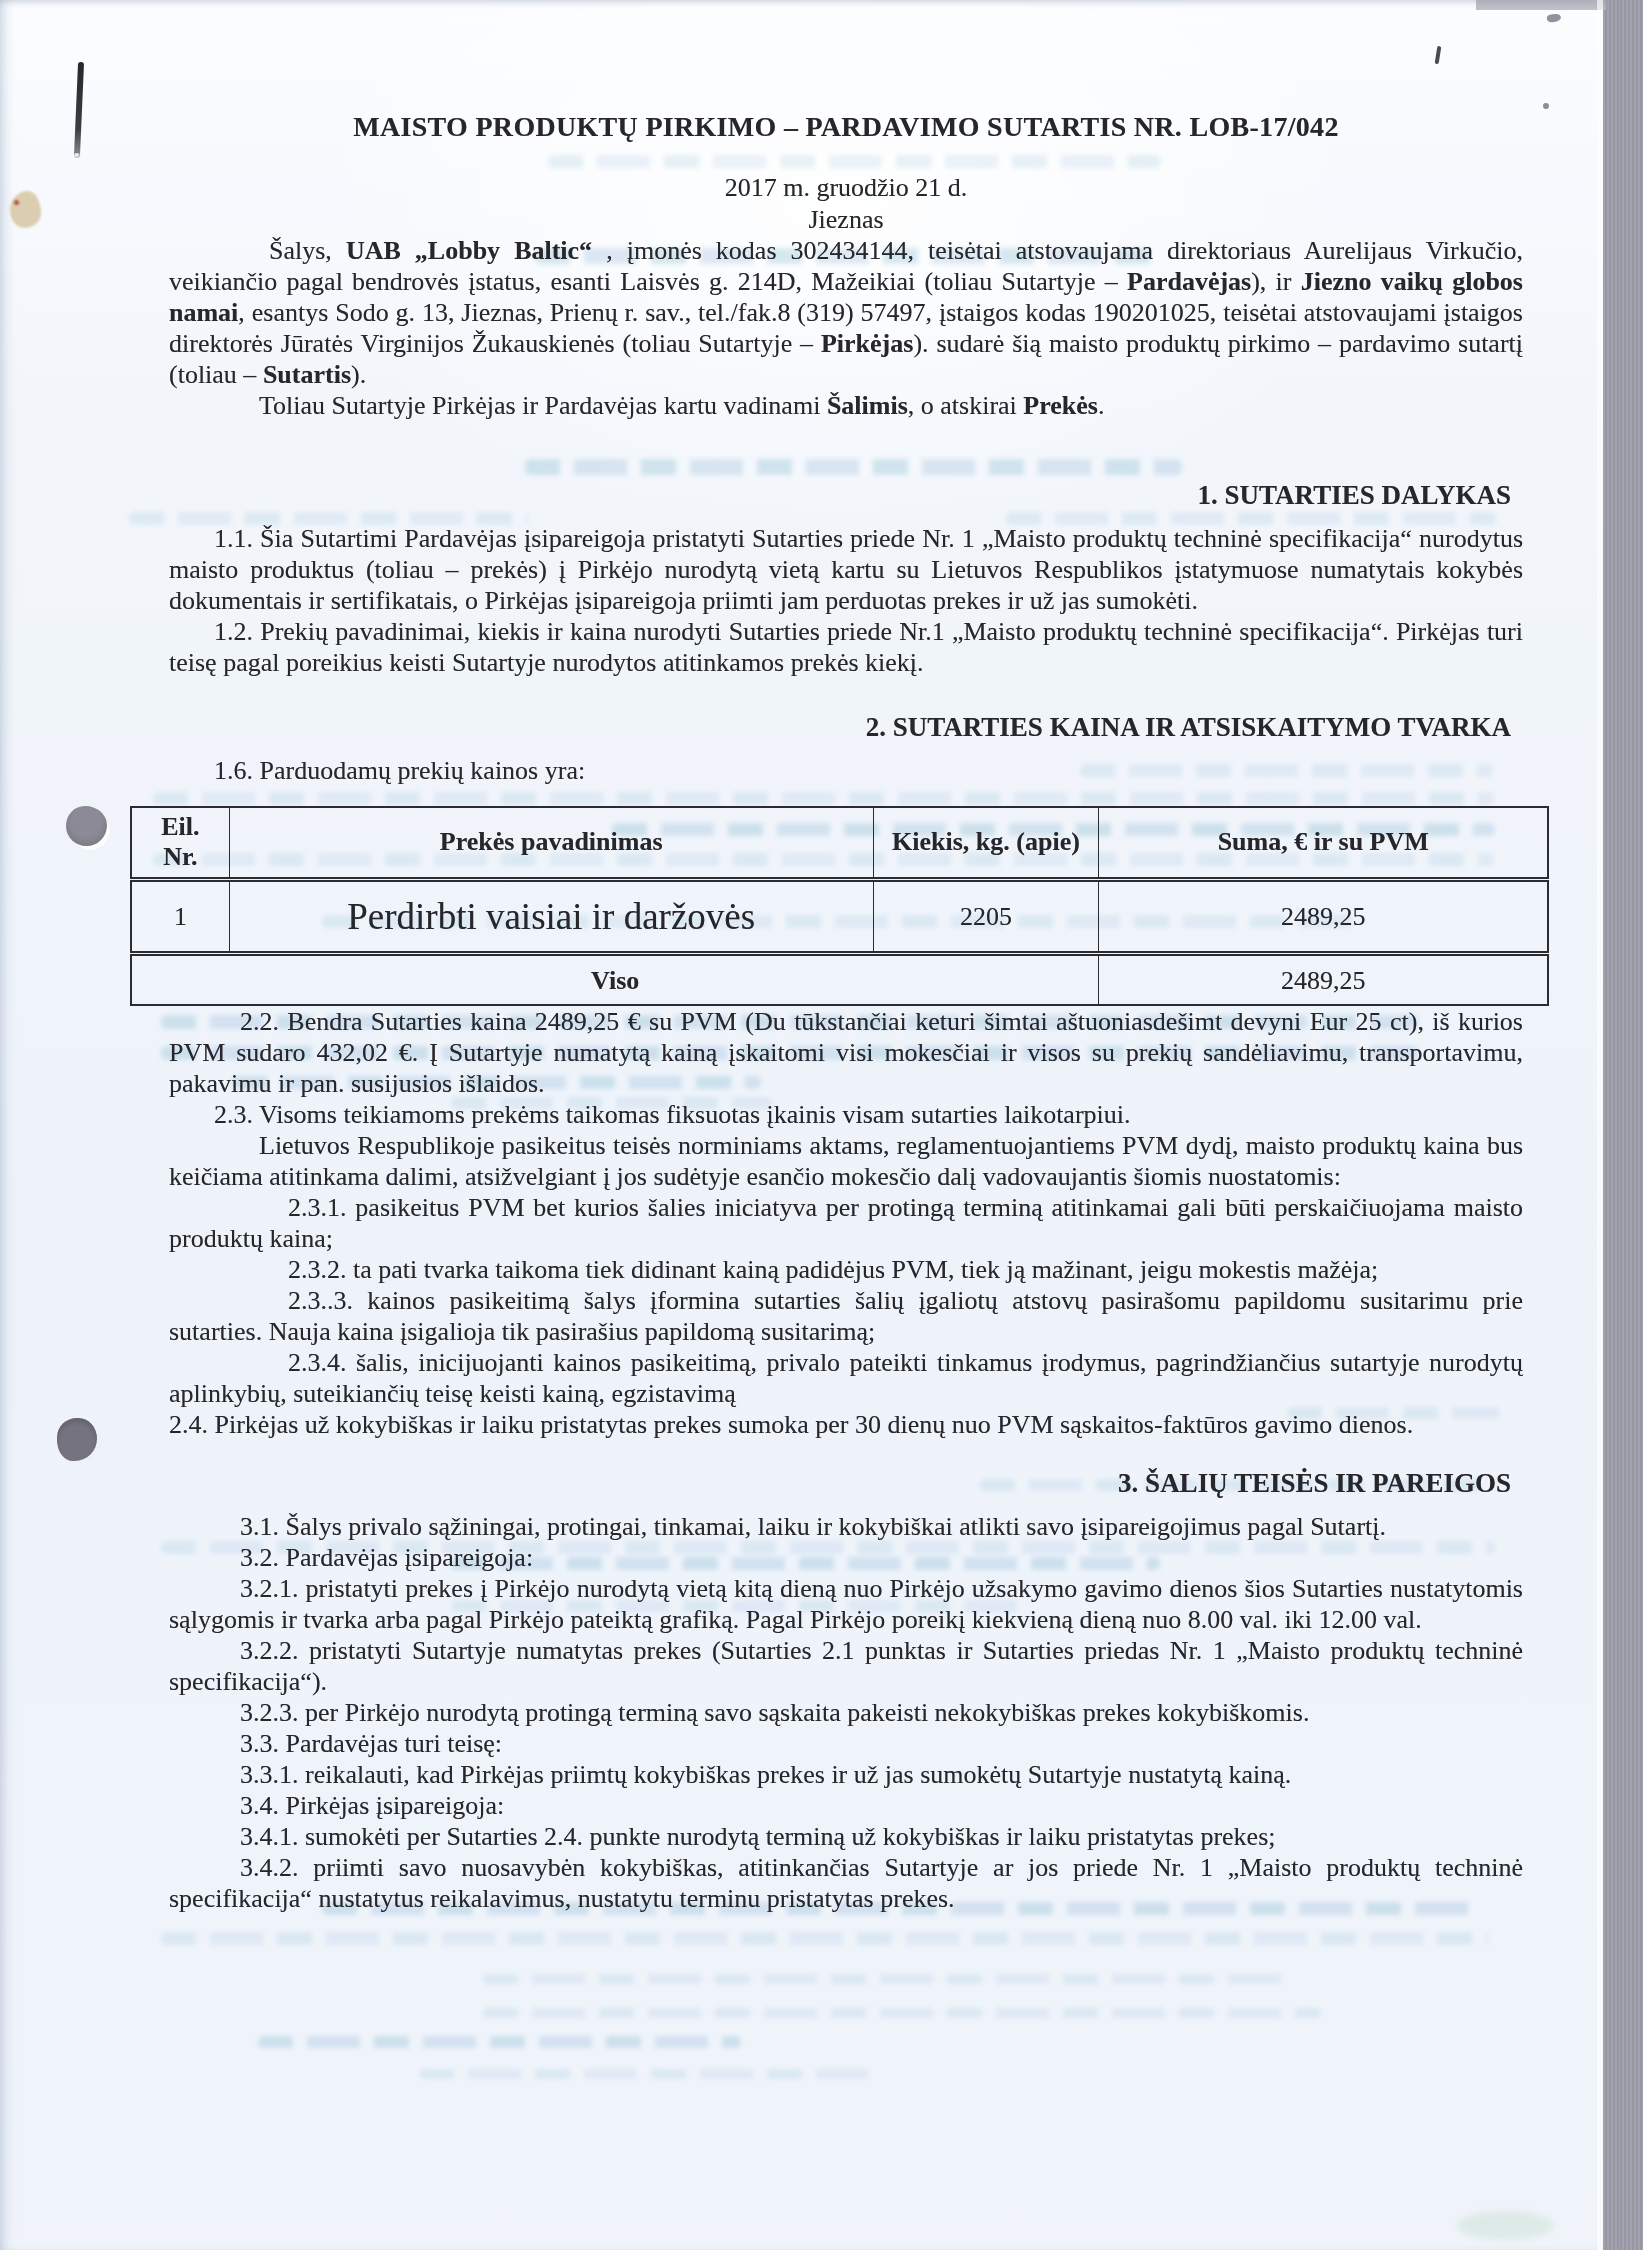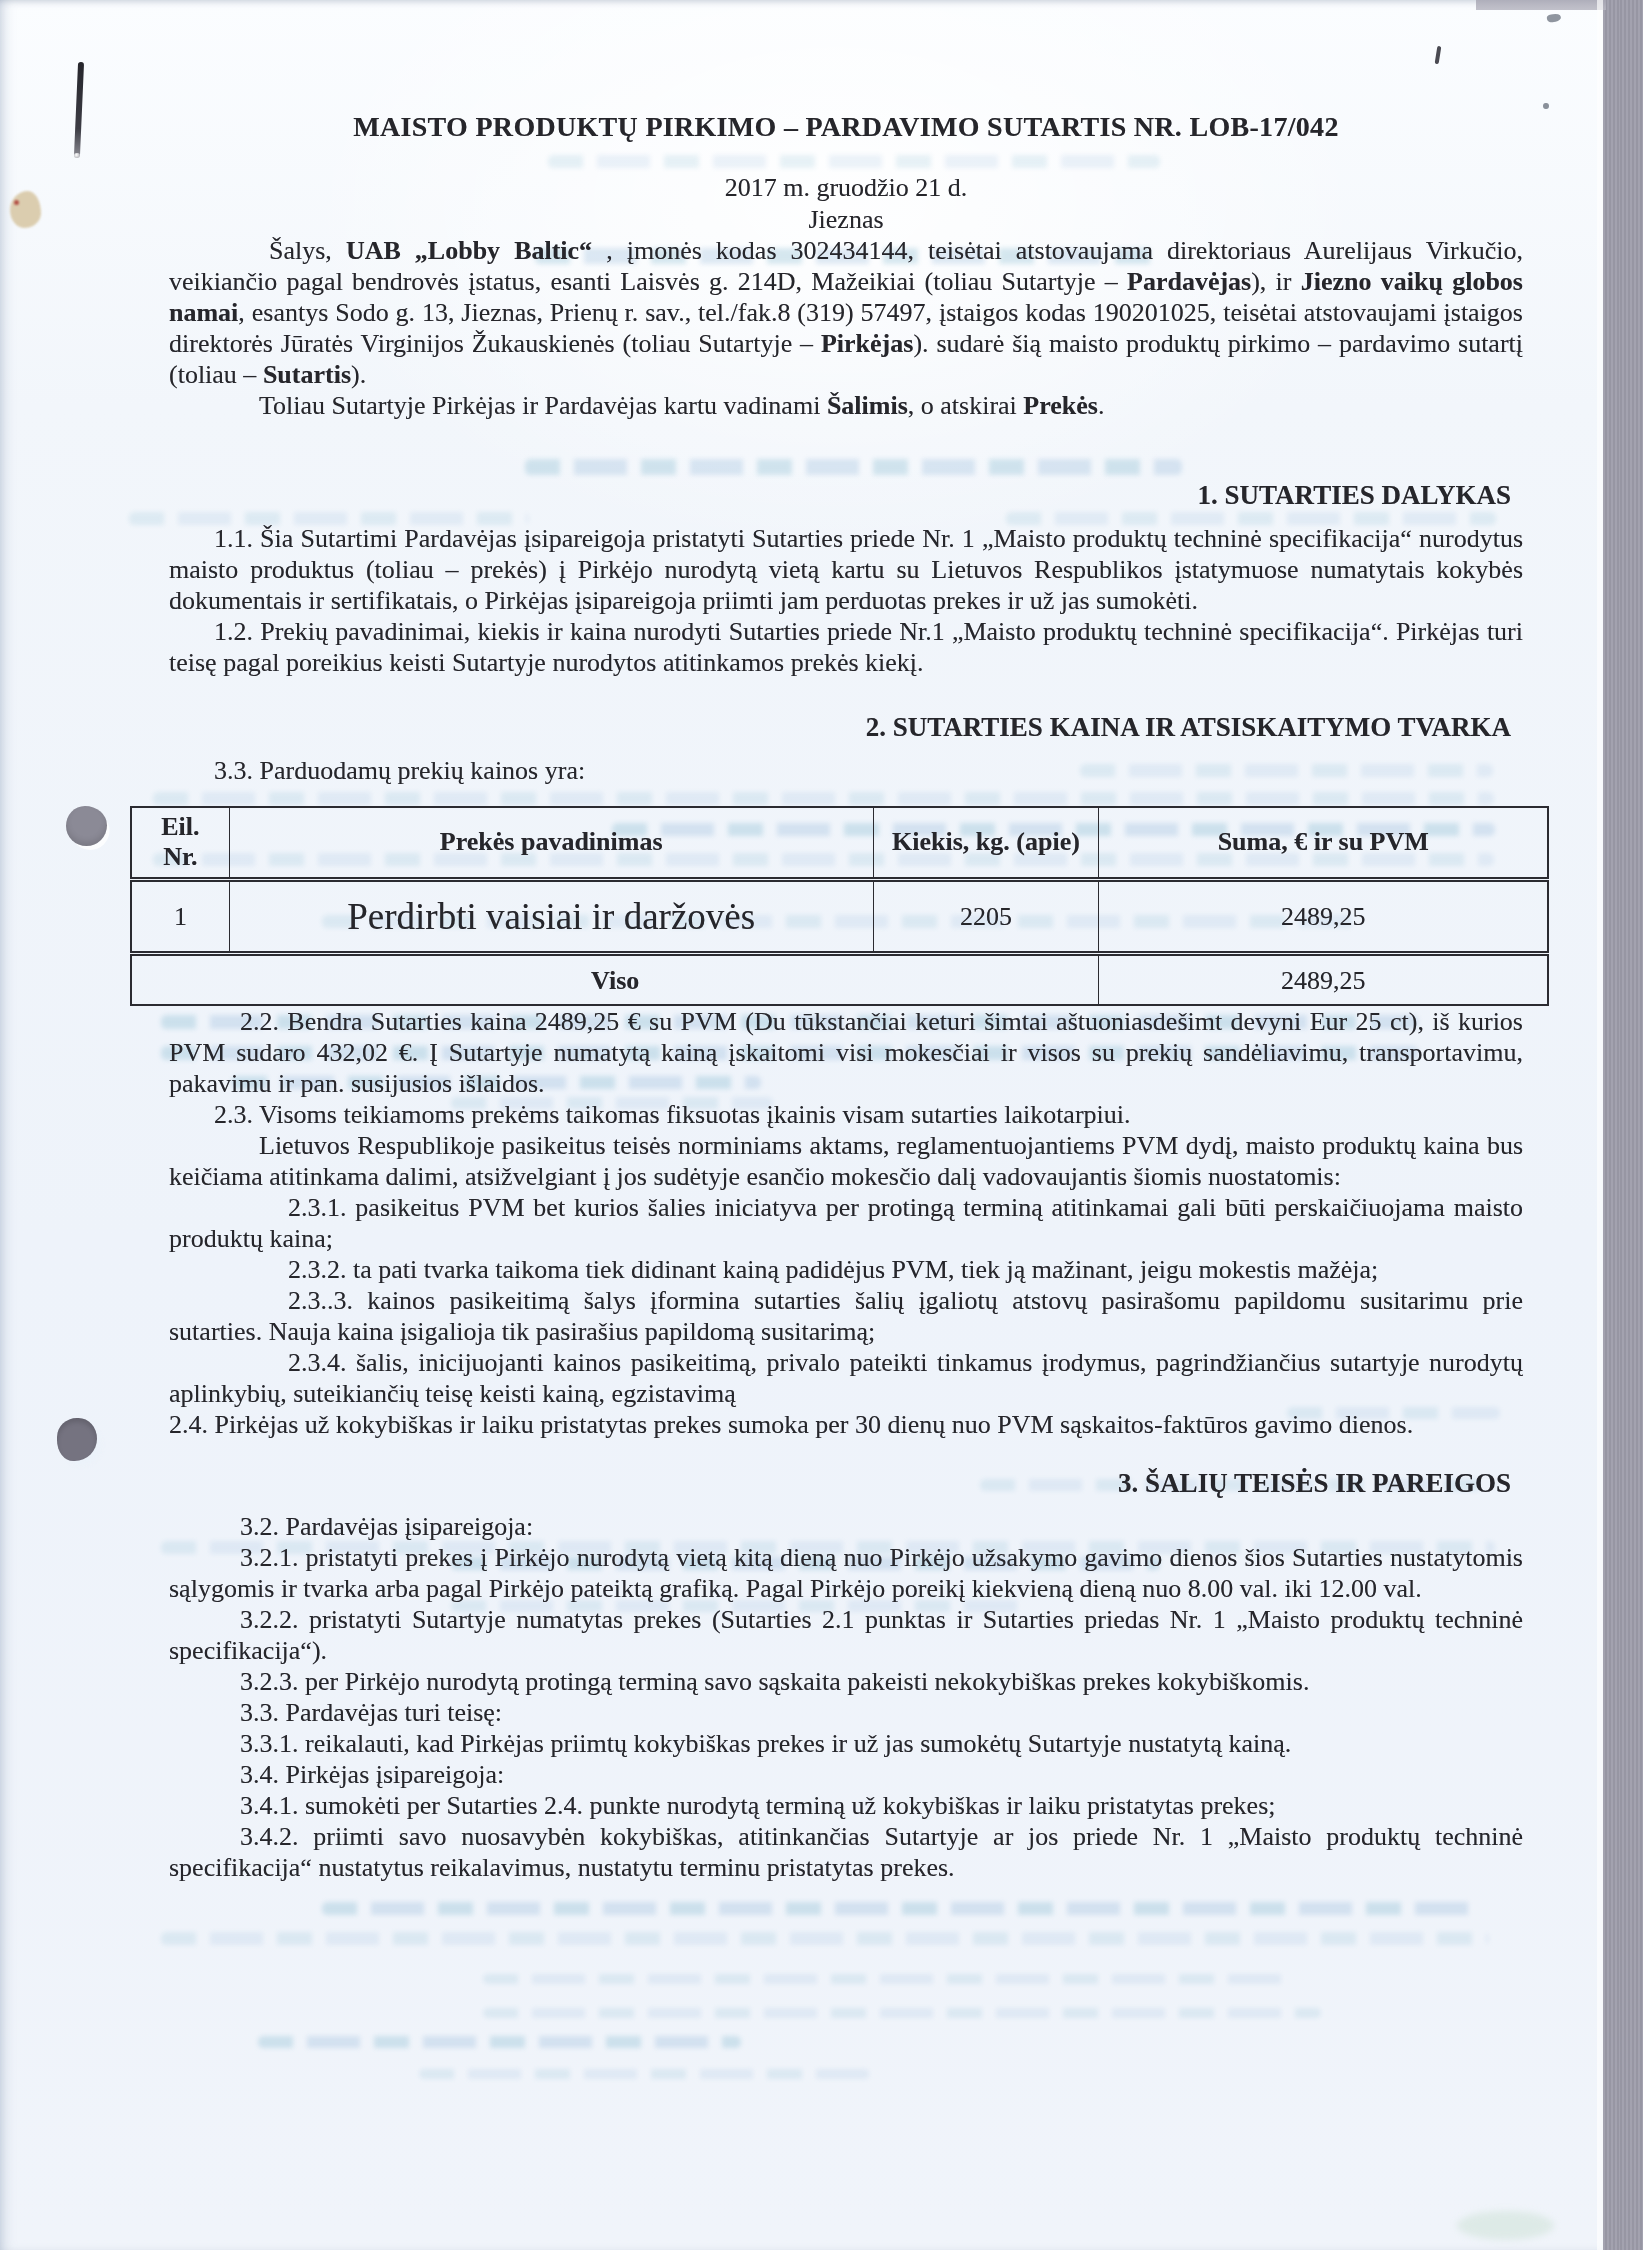--- a/index.html
+++ b/index.html
@@ -143,21 +143,21 @@
     <div class="doc-place">Jieznas</div>
 
     <p class="mt-p1 ind-155"><span>Šalys, </span><b>UAB „Lobby Baltic“</b><span> , įmonės kodas 302434144, teisėtai atstovaujama direktoriaus Aurelijaus Virkučio, veikiančio pagal bendrovės įstatus, esanti Laisvės g. 214D, Mažeikiai (toliau Sutartyje – </span><b>Pardavėjas</b><span>), ir </span><b>Jiezno vaikų globos namai</b><span>, esantys Sodo g. 13, Jieznas, Prienų r. sav., tel./fak.8 (319) 57497, įstaigos kodas 190201025, teisėtai atstovaujami įstaigos direktorės Jūratės Virginijos Žukauskienės (toliau Sutartyje – </span><b>Pirkėjas</b><span>). sudarė šią maisto produktų pirkimo – pardavimo sutartį (toliau – </span><b>Sutartis</b><span>).</span></p>
     <p class="ind-140"><span>Toliau Sutartyje Pirkėjas ir Pardavėjas kartu vadinami </span><b>Šalimis</b><span>, o atskirai </span><b>Prekės</b><span>.</span></p>
 
     <h2 class="sec mt-h1">1. SUTARTIES DALYKAS</h2>
     <p class="mt-42 ind-70">1.1. Šia Sutartimi Pardavėjas įsipareigoja pristatyti Sutarties priede Nr. 1 „Maisto produktų techninė specifikacija“ nurodytus maisto produktus (toliau – prekės) į Pirkėjo nurodytą vietą kartu su Lietuvos Respublikos įstatymuose numatytais kokybės dokumentais ir sertifikatais, o Pirkėjas įsipareigoja priimti jam perduotas prekes ir už jas sumokėti.</p>
     <p class="ind-70">1.2. Prekių pavadinimai, kiekis ir kaina nurodyti Sutarties priede Nr.1 „Maisto produktų techninė specifikacija“. Pirkėjas turi teisę pagal poreikius keisti Sutartyje nurodytos atitinkamos prekės kiekį.</p>
 
     <h2 class="sec mt-h2">2. SUTARTIES KAINA IR ATSISKAITYMO TVARKA</h2>
-    <p class="mt-46 ind-70">3.3. Parduodamų prekių kainos yra:</p>
+    <p class="mt-46 ind-70">1.6. Parduodamų prekių kainos yra:</p>
 
     <div class="tblwrap">
       <table class="price">
         <tbody>
           <tr class="hdr">
             <td class="c-nr">Eil.
 Nr.</td>
             <td class="c-name">Prekės pavadinimas</td>
             <td class="c-qty">Kiekis, kg. (apie)</td>
             <td class="c-sum">Suma, €  ir su PVM</td>
@@ -179,20 +179,21 @@
     <p class="mt-28 ind-110">2.2. Bendra Sutarties kaina  2489,25  € su PVM (Du tūkstančiai keturi šimtai aštuoniasdešimt devyni Eur 25 ct), iš kurios PVM sudaro 432,02 €. Į Sutartyje numatytą kainą įskaitomi visi mokesčiai ir visos su prekių sandėliavimu, transportavimu, pakavimu ir pan. susijusios išlaidos.</p>
     <p class="ind-70">2.3. Visoms teikiamoms prekėms taikomas fiksuotas įkainis visam sutarties laikotarpiui.</p>
     <p class="ind-140">Lietuvos Respublikoje pasikeitus teisės norminiams aktams, reglamentuojantiems PVM dydį, maisto produktų kaina bus keičiama atitinkama dalimi, atsižvelgiant į jos sudėtyje  esančio mokesčio dalį vadovaujantis šiomis nuostatomis:</p>
     <p class="ind-185">2.3.1. pasikeitus PVM bet kurios šalies iniciatyva per protingą terminą atitinkamai gali būti perskaičiuojama maisto produktų kaina;</p>
     <p class="ind-185">2.3.2. ta pati tvarka taikoma tiek didinant kainą padidėjus PVM, tiek ją mažinant, jeigu mokestis mažėja;</p>
     <p class="ind-185">2.3..3. kainos pasikeitimą šalys įformina sutarties šalių įgaliotų atstovų pasirašomu papildomu susitarimu prie sutarties. Nauja kaina įsigalioja tik pasirašius papildomą susitarimą;</p>
     <p class="ind-185">2.3.4. šalis, inicijuojanti kainos pasikeitimą, privalo pateikti tinkamus įrodymus, pagrindžiančius sutartyje nurodytų aplinkybių, suteikiančių teisę keisti kainą, egzistavimą</p>
     <p class="ind-0">2.4. Pirkėjas už kokybiškas ir laiku pristatytas prekes sumoka per 30 dienų nuo PVM sąskaitos-faktūros gavimo dienos.</p>
 
     <h2 class="sec mt-h3">3. ŠALIŲ TEISĖS IR PAREIGOS</h2>
+    <p class="mt-46 ind-110">3.1. Šalys privalo sąžiningai, protingai, tinkamai, laiku ir kokybiškai atlikti savo įsipareigojimus pagal Sutartį.</p>
     <p class="ind-110">3.2. Pardavėjas įsipareigoja:</p>
     <p class="ind-110">3.2.1. pristatyti prekes į Pirkėjo nurodytą vietą kitą dieną nuo Pirkėjo užsakymo gavimo dienos šios Sutarties nustatytomis sąlygomis ir tvarka arba pagal Pirkėjo pateiktą grafiką.  Pagal Pirkėjo poreikį kiekvieną dieną nuo 8.00 val. iki 12.00  val.</p>
     <p class="ind-110">3.2.2. pristatyti Sutartyje numatytas prekes (Sutarties 2.1 punktas ir Sutarties priedas Nr. 1 „Maisto produktų techninė specifikacija“).</p>
     <p class="ind-110">3.2.3. per Pirkėjo nurodytą protingą terminą savo sąskaita pakeisti nekokybiškas prekes kokybiškomis.</p>
     <p class="ind-110">3.3. Pardavėjas turi teisę:</p>
     <p class="ind-110">3.3.1. reikalauti, kad Pirkėjas priimtų kokybiškas prekes ir už jas sumokėtų Sutartyje nustatytą kainą.</p>
     <p class="ind-110">3.4. Pirkėjas įsipareigoja:</p>
     <p class="ind-110">3.4.1. sumokėti per Sutarties 2.4. punkte nurodytą terminą už kokybiškas ir laiku pristatytas prekes;</p>
     <p class="ind-110">3.4.2. priimti savo nuosavybėn kokybiškas, atitinkančias Sutartyje ar jos priede Nr. 1 „Maisto produktų techninė specifikacija“ nustatytus reikalavimus, nustatytu terminu pristatytas prekes.</p>
   </div>

